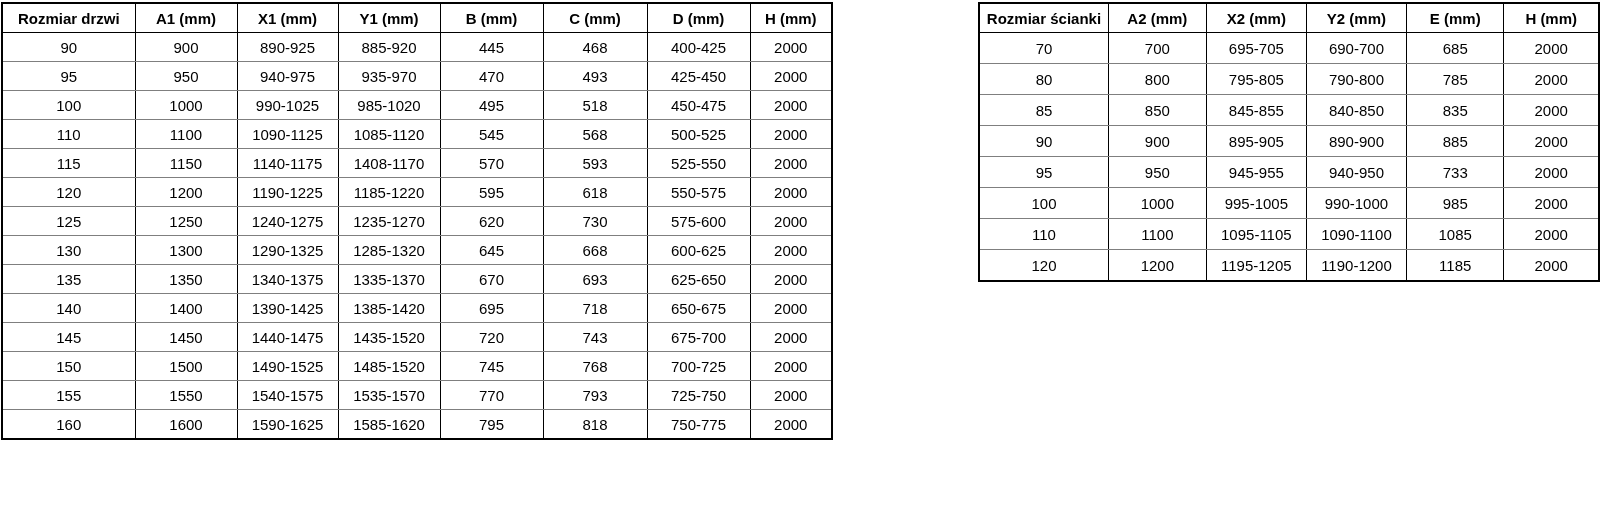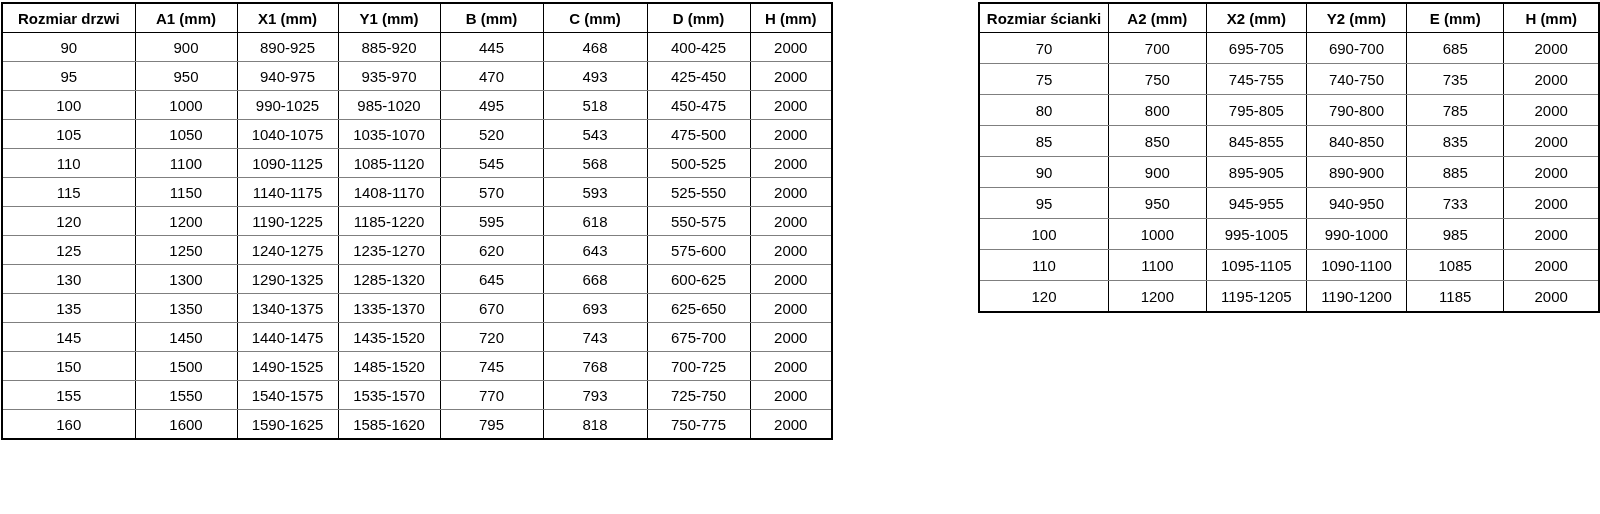--- a/index.html
+++ b/index.html
@@ -130,30 +130,20 @@
           <td>100</td>
           <td>1000</td>
           <td>990-1025</td>
           <td>985-1020</td>
           <td>495</td>
           <td>518</td>
           <td>450-475</td>
           <td>2000</td>
         </tr>
         <tr>
-          <td>105</td>
-          <td>1050</td>
-          <td>1040-1075</td>
-          <td>1035-1070</td>
-          <td>520</td>
-          <td>543</td>
-          <td>475-500</td>
-          <td>2000</td>
-        </tr>
-        <tr>
           <td>110</td>
           <td>1100</td>
           <td>1090-1125</td>
           <td>1085-1120</td>
           <td>545</td>
           <td>568</td>
           <td>500-525</td>
           <td>2000</td>
         </tr>
         <tr>
@@ -175,21 +165,21 @@
           <td>618</td>
           <td>550-575</td>
           <td>2000</td>
         </tr>
         <tr>
           <td>125</td>
           <td>1250</td>
           <td>1240-1275</td>
           <td>1235-1270</td>
           <td>620</td>
-          <td>643</td>
+          <td>730</td>
           <td>575-600</td>
           <td>2000</td>
         </tr>
         <tr>
           <td>130</td>
           <td>1300</td>
           <td>1290-1325</td>
           <td>1285-1320</td>
           <td>645</td>
           <td>668</td>
@@ -200,20 +190,30 @@
           <td>135</td>
           <td>1350</td>
           <td>1340-1375</td>
           <td>1335-1370</td>
           <td>670</td>
           <td>693</td>
           <td>625-650</td>
           <td>2000</td>
         </tr>
         <tr>
+          <td>140</td>
+          <td>1400</td>
+          <td>1390-1425</td>
+          <td>1385-1420</td>
+          <td>695</td>
+          <td>718</td>
+          <td>650-675</td>
+          <td>2000</td>
+        </tr>
+        <tr>
           <td>145</td>
           <td>1450</td>
           <td>1440-1475</td>
           <td>1435-1520</td>
           <td>720</td>
           <td>743</td>
           <td>675-700</td>
           <td>2000</td>
         </tr>
         <tr>
@@ -270,28 +270,20 @@
       <tbody>
         <tr>
           <td>70</td>
           <td>700</td>
           <td>695-705</td>
           <td>690-700</td>
           <td>685</td>
           <td>2000</td>
         </tr>
         <tr>
-          <td>75</td>
-          <td>750</td>
-          <td>745-755</td>
-          <td>740-750</td>
-          <td>735</td>
-          <td>2000</td>
-        </tr>
-        <tr>
           <td>80</td>
           <td>800</td>
           <td>795-805</td>
           <td>790-800</td>
           <td>785</td>
           <td>2000</td>
         </tr>
         <tr>
           <td>85</td>
           <td>850</td>

